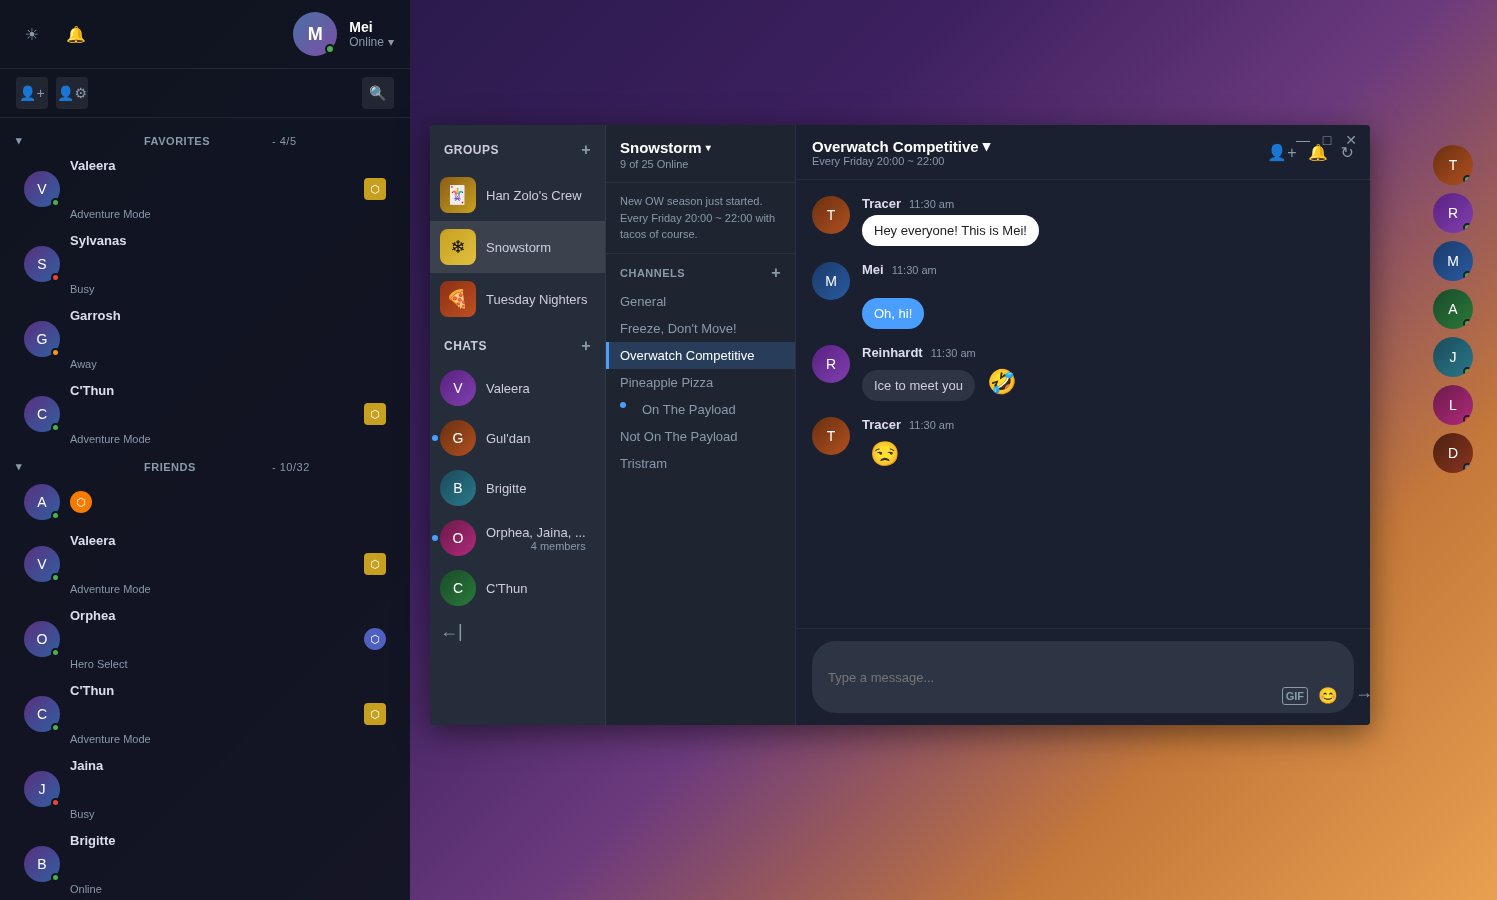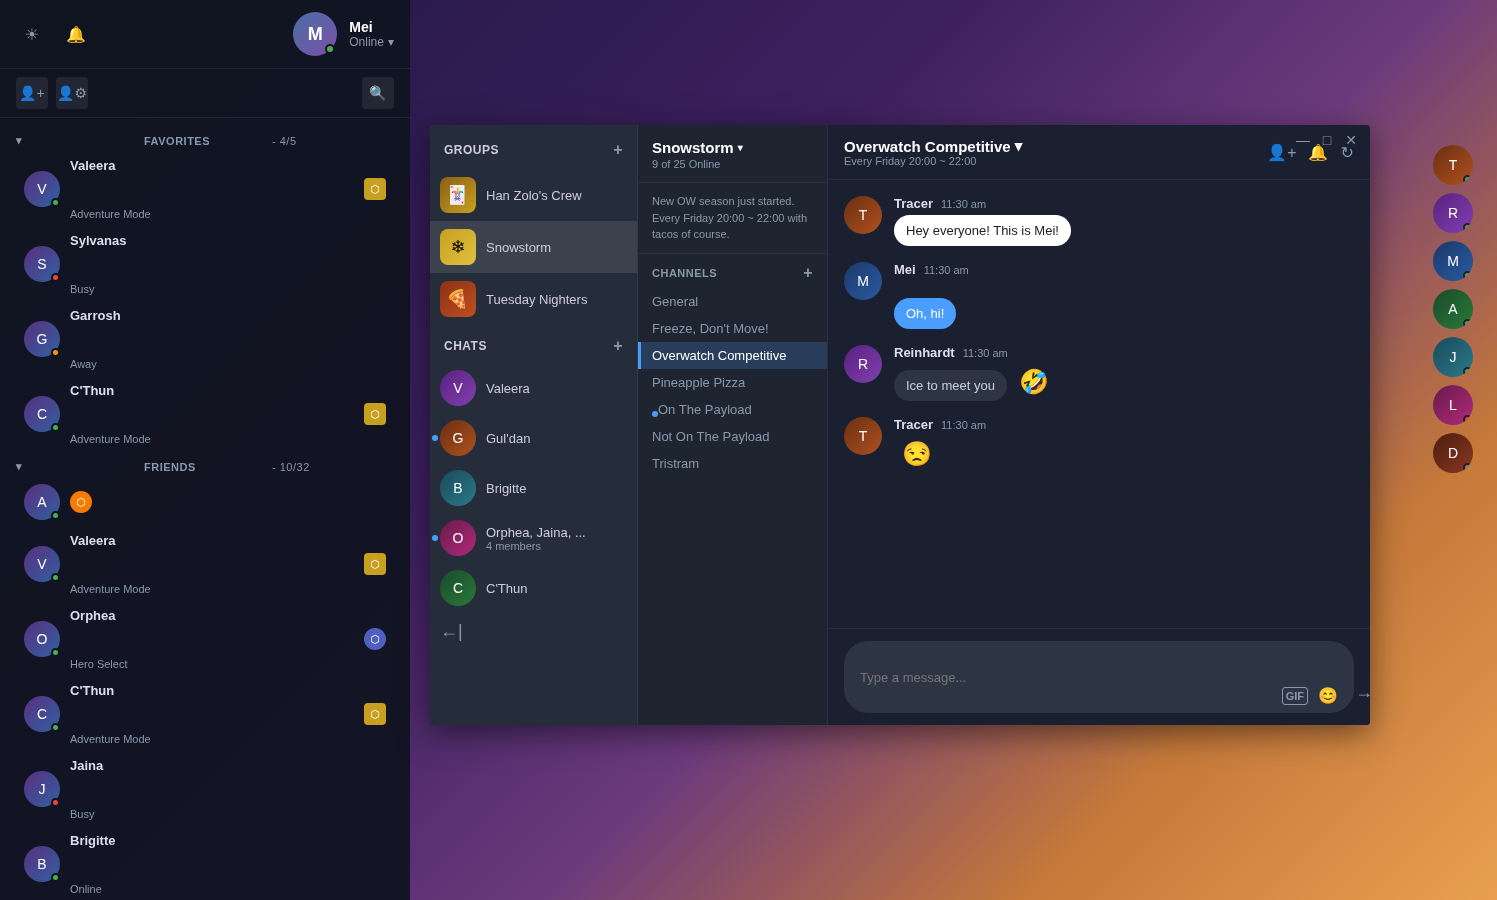--- a/index.html
+++ b/index.html
@@ -246,21 +246,21 @@
       background: #1e2530;
       border-radius: 4px;
       z-index: 20;
       display: flex;
       overflow: hidden;
       box-shadow: 0 8px 32px rgba(0,0,0,0.5);
     }
 
     
     .groups-panel {
-      width: 208px;
+      width: 176px;
       background: #252d3a;
       display: flex;
       flex-direction: column;
       border-right: 1px solid rgba(255,255,255,0.06);
     }
 
     .groups-header {
       padding: 16px 14px 10px;
       color: #ccd;
       font-size: 12px;
@@ -870,21 +870,21 @@
     <div class="chat-item">
       <div class="chat-avatar av-teal">B</div>
       <div class="chat-name">Brigitte</div>
     </div>
 
     <div class="chat-item" style="position:relative;">
       <div class="unread-dot"></div>
       <div class="chat-avatar av-pink">O</div>
       <div>
         <div class="chat-name">Orphea, Jaina, ...</div>
-        <div style="color:#8899aa;font-size:11px;">4 members</div>
+        <div style="color:#8899aa;font-size:11px;text-align:right;">4 members</div>
       </div>
     </div>
 
     <div class="chat-item">
       <div class="chat-avatar av-green">C</div>
       <div class="chat-name">C'Thun</div>
     </div>
 
     <div class="collapse-btn">←|</div>
   </div>
@@ -910,21 +910,21 @@
     </div>
     <div class="channel-item">
       <span>Freeze, Don't Move!</span>
     </div>
     <div class="channel-item active">
       <span>Overwatch Competitive</span>
     </div>
     <div class="channel-item">
       <span>Pineapple Pizza</span>
     </div>
-    <div class="channel-item" style="display:flex;align-items:flex-end;gap:0;">
+    <div class="channel-item" style="display:flex;align-items:flex-start;gap:16px;">
       <div class="channel-dot"></div>
       <span>On The Payload</span>
     </div>
     <div class="channel-item">
       <span>Not On The Payload</span>
     </div>
     <div class="channel-item">
       <span>Tristram</span>
     </div>
   </div>

